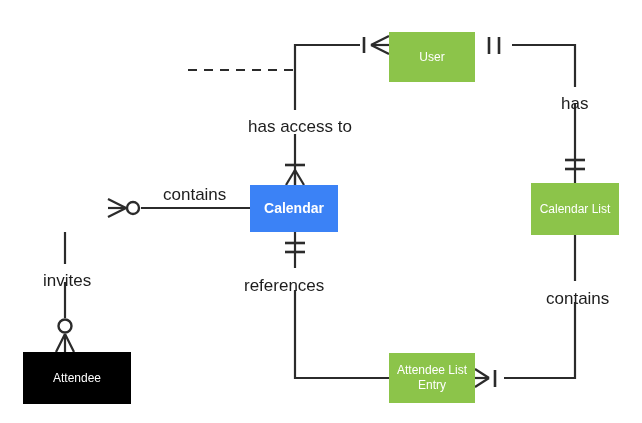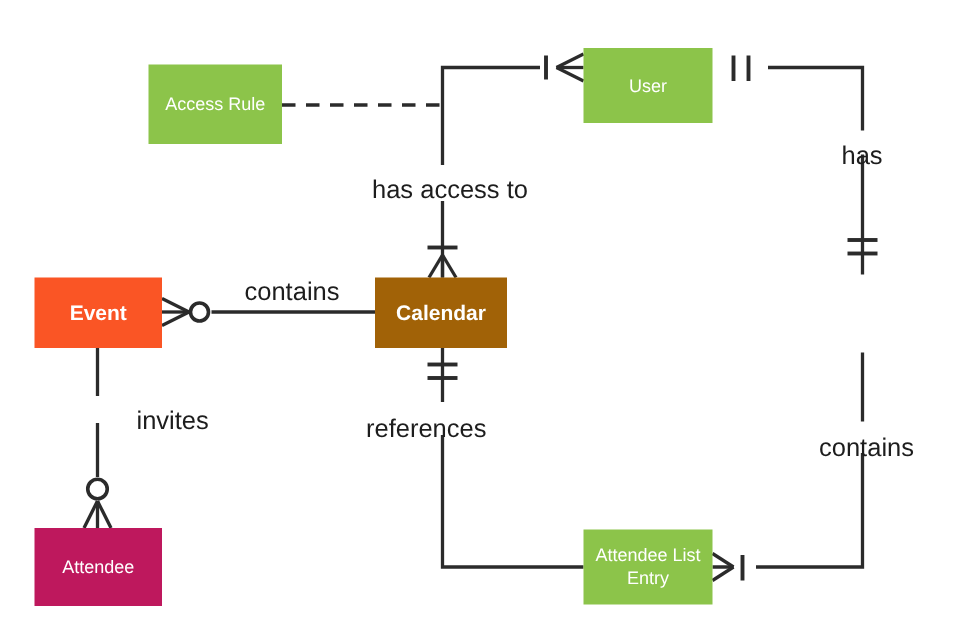--- a/index.html
+++ b/index.html
@@ -134,54 +134,51 @@
 
       <g>
         <line x1="495" y1="370" x2="495" y2="387" stroke="#2b2b2b" stroke-width="2.6"></line>
         <line x1="475" y1="378" x2="489" y2="378" stroke="#2b2b2b" stroke-width="2.2"></line>
         <line x1="475" y1="369" x2="489" y2="378" stroke="#2b2b2b" stroke-width="2.2"></line>
         <line x1="475" y1="387" x2="489" y2="378" stroke="#2b2b2b" stroke-width="2.2"></line>
       </g>
     </g>
   </svg>
 
-  <div class="entity-box" style="left:99px; top:43px; width:89px; height:53px; background:#8cc44a;">
-    <span>Access Rule</span>
-  </div>
 
   <div class="entity-box" style="left:389px; top:32px; width:86px; height:50px; background:#8cc44a;">
     <span>User</span>
   </div>
 
-  <div class="entity-box strong" style="left:23px; top:185px; width:85px; height:47px; background:#fa5525;">
-    <span>Event</span>
-  </div>
 
-  <div class="entity-box strong" style="left:250px; top:185px; width:88px; height:47px; background:#a16207;">
+  <div class="entity-box strong" style="left:250px; top:185px; width:88px; height:47px; background:#3b82f6;">
     <span>Calendar</span>
   </div>
 
+  <div class="entity-box" style="left:531px; top:183px; width:88px; height:52px; background:#8cc44a;">
+    <span>Calendar List</span>
+  </div>
 
-  <div class="entity-box" style="left:23px; top:352px; width:85px; height:52px; background:#be185d;">
+  <div class="entity-box" style="left:23px; top:352px; width:108px; height:52px; background:#000000;">
     <span>Attendee</span>
   </div>
 
   <div class="entity-box" style="left:389px; top:353px; width:86px; height:50px; background:#8cc44a;">
     <span>Attendee List Entry</span>
   </div>
 
   <div class="rel-label" style="left:248px; top:117px;">
     <span>has access to</span>
   </div>
 
   <div class="rel-label" style="left:163px; top:185px;">
     <span>contains</span>
   </div>
 
-  <div class="rel-label" style="left:43px; top:271px;margin-left:48px;">
+  <div class="rel-label" style="left:43px; top:271px;">
     <span>invites</span>
   </div>
 
   <div class="rel-label" style="left:244px; top:276px;">
     <span>references</span>
   </div>
 
   <div class="rel-label" style="left:561px; top:94px;">
     <span>has</span>
   </div>

